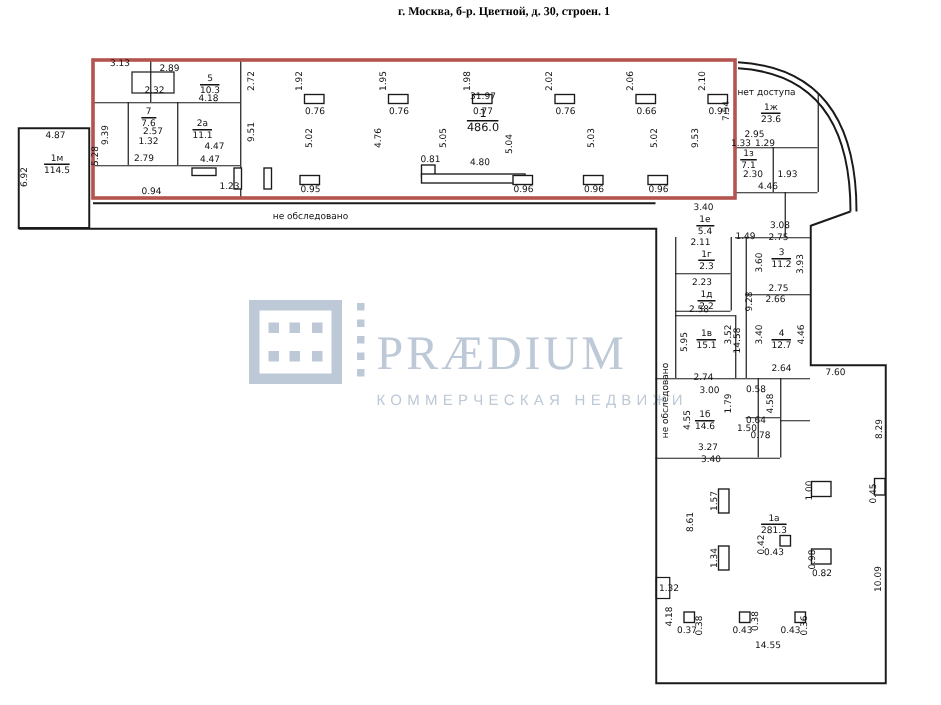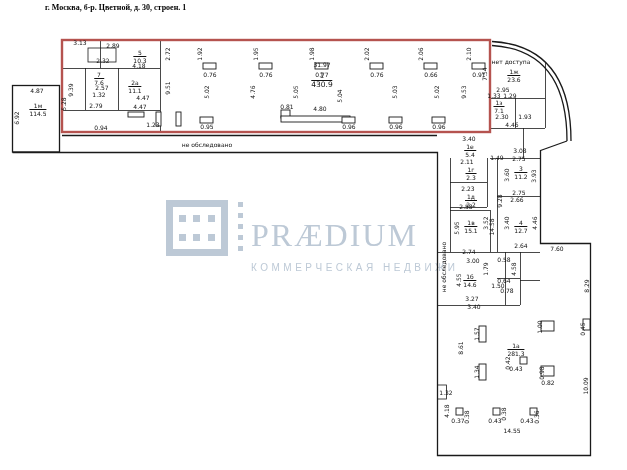--- a/index.html
+++ b/index.html
@@ -1,18 +1,18 @@
 <!DOCTYPE html>
 <html><head>
 <meta charset="utf-8">
 <style>
   html,body{margin:0;padding:0;background:#fff;}
   .page{position:relative;width:627px;height:470px;background:#fff;overflow:hidden;
         font-family:"DejaVu Sans",sans-serif;}
-  .title{position:absolute;left:45px;right:0;top:3px;z-index:4;
+  .title{position:absolute;left:45px;right:0;top:3px;text-align:center;z-index:4;
          font-family:"Liberation Serif",serif;font-weight:bold;font-size:8px;line-height:9px;color:#000;}
   svg.plan{position:absolute;left:0;top:0;z-index:2;}
   #labels{position:absolute;left:0;top:0;width:627px;height:470px;z-index:3;}
   .dim{position:absolute;transform:translate(-50%,-50%);font-size:6px;line-height:6px;
        color:#111;white-space:nowrap;}
   .dim.v{transform:translate(-50%,-50%) rotate(-90deg);}
   .room{position:absolute;transform:translate(-50%,0);text-align:center;
         font-size:6px;line-height:7px;color:#111;white-space:nowrap;}
   .room .num{display:block;border-bottom:1px solid #111;padding:0 2px;}
   .room.big{font-size:7.5px;line-height:8px;}
@@ -232,21 +232,21 @@
       <span class="dim v" style="left: 586px; top: 386px;">10.09</span>
       <span class="dim" style="left: 446px; top: 393px;">1.32</span>
       <span class="dim v" style="left: 447px; top: 411px;">4.18</span>
       <span class="dim" style="left: 458px; top: 421px;">0.37</span>
       <span class="dim v" style="left: 467px; top: 417px;">0.38</span>
       <span class="dim" style="left: 495px; top: 421px;">0.43</span>
       <span class="dim v" style="left: 504px; top: 414px;">0.38</span>
       <span class="dim" style="left: 527px; top: 421px;">0.43</span>
       <span class="dim v" style="left: 537px; top: 417px;">0.36</span>
       <span class="dim" style="left: 512px; top: 431px;">14.55</span>
-      <div class="room big" style="left: 322px; top: 72px;"><span class="num">1</span><span class="area">430.9</span></div>
+      <div class="room big" style="left: 322px; top: 72px;"><span class="num">1</span><span class="area">486.0</span></div>
       <div class="room" style="left: 140px; top: 49px;"><span class="num">5</span><span class="area">10.3</span></div>
       <div class="room" style="left: 99px; top: 71px;"><span class="num">7</span><span class="area">7.6</span></div>
       <div class="room" style="left: 135px; top: 79px;"><span class="num">2а</span><span class="area">11.1</span></div>
       <div class="room" style="left: 38px; top: 102px;"><span class="num">1м</span><span class="area">114.5</span></div>
       <div class="room" style="left: 514px; top: 68px;"><span class="num">1ж</span><span class="area">23.6</span></div>
       <div class="room" style="left: 499px; top: 99px;"><span class="num">1з</span><span class="area">7.1</span></div>
       <div class="room" style="left: 470px; top: 143px;"><span class="num">1е</span><span class="area">5.4</span></div>
       <div class="room" style="left: 471px; top: 166px;"><span class="num">1г</span><span class="area">2.3</span></div>
       <div class="room" style="left: 471px; top: 193px;"><span class="num">1д</span><span class="area">2.2</span></div>
       <div class="room" style="left: 471px; top: 219px;"><span class="num">1в</span><span class="area">15.1</span></div>

